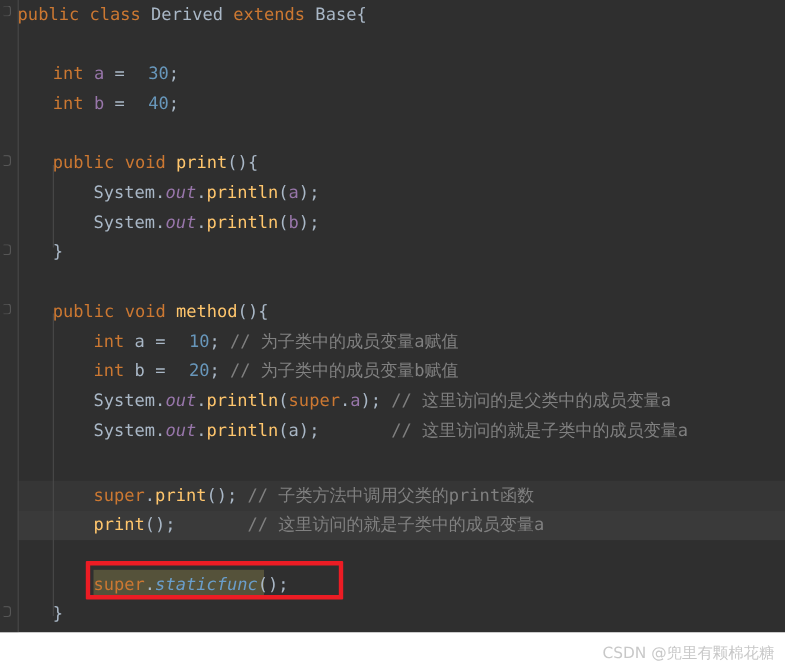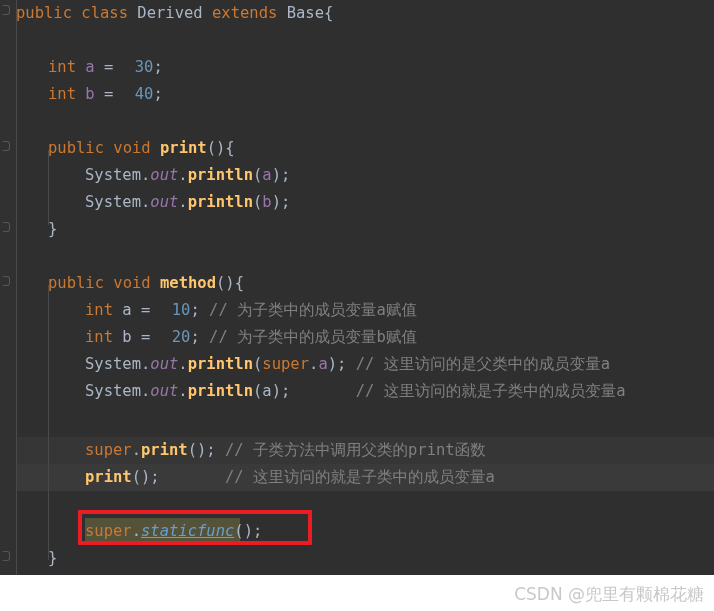--- a/index.html
+++ b/index.html
@@ -107,25 +107,25 @@
     background: #363636;
   }
   .line-band.lighter { background: #3a3a3a; }
 
   
   .kw      { color: #cc7832; text-align: center; }
   .ident   { color: #a9b7c6; }
   .field   { color: #9876aa; }
   .static  { color: #9876aa; font-style: italic; }
   .num     { color: #6897bb; margin-left: 12px; }
-  .method  { color: #ffc66d; font-weight: bold; }
+  .method  { color: #ffc66d; }
   .cls     { color: #a9b7c6; }
   .punc    { color: #a9b7c6; }
   .cmt     { color: #808080; }
-  .sfn     { color: #6a9ecb; font-style: italic; text-decoration: underline; }
+  .sfn     { color: #6a9ecb; font-style: italic; }
 
   
   .sel-hl {
     background: #55523a;
   }
 
   
   .red-box {
     position: absolute;
     left: 78px;
@@ -159,21 +159,21 @@
     top: 575px;
     width: 714px;
     height: 36px;
     background: #ffffff;
   }
   .watermark {
     position: absolute;
     right: 10px;
     top: 583px;
     font-family: "DejaVu Sans", "Liberation Sans", sans-serif;
-    font-size: 17px;
+    font-size: 14px;
     line-height: 22px;
     color: #c8c8c8;
     white-space: nowrap;
   }
 </style>
 </head>
 <body>
 
 <div id="app">
 

